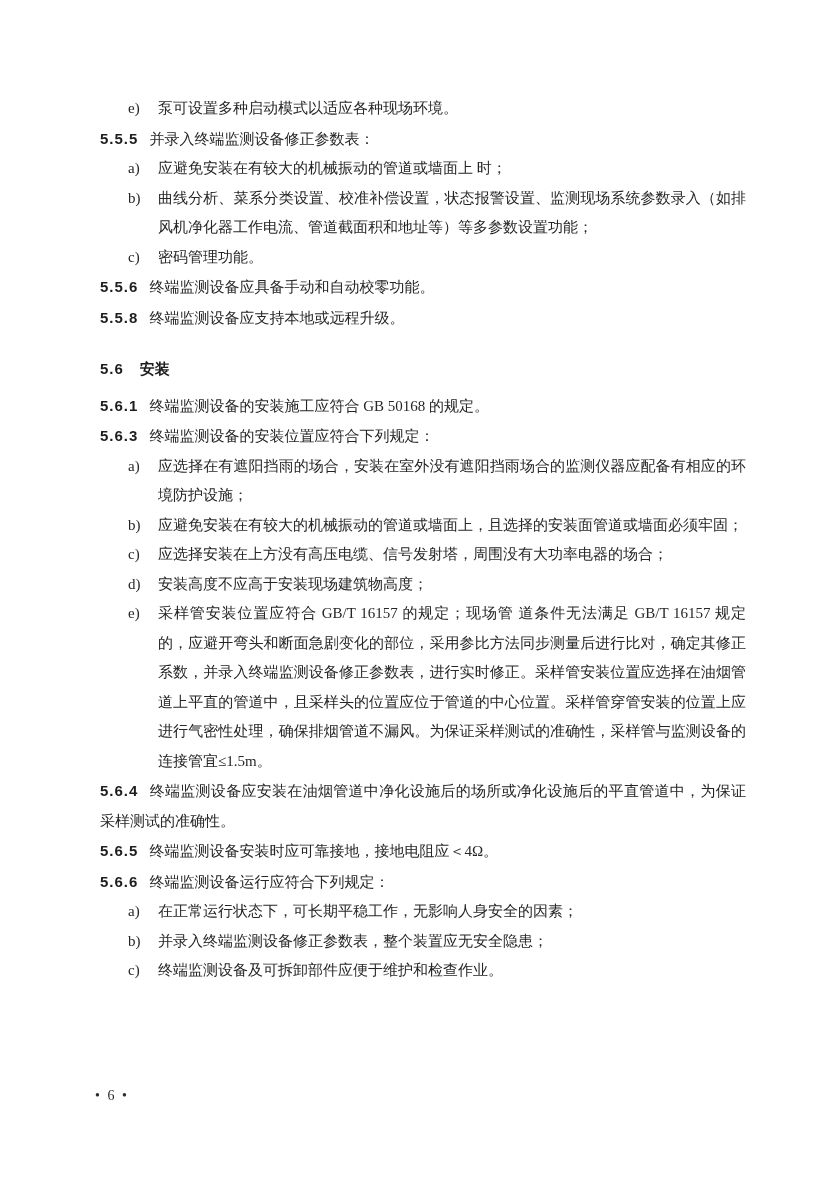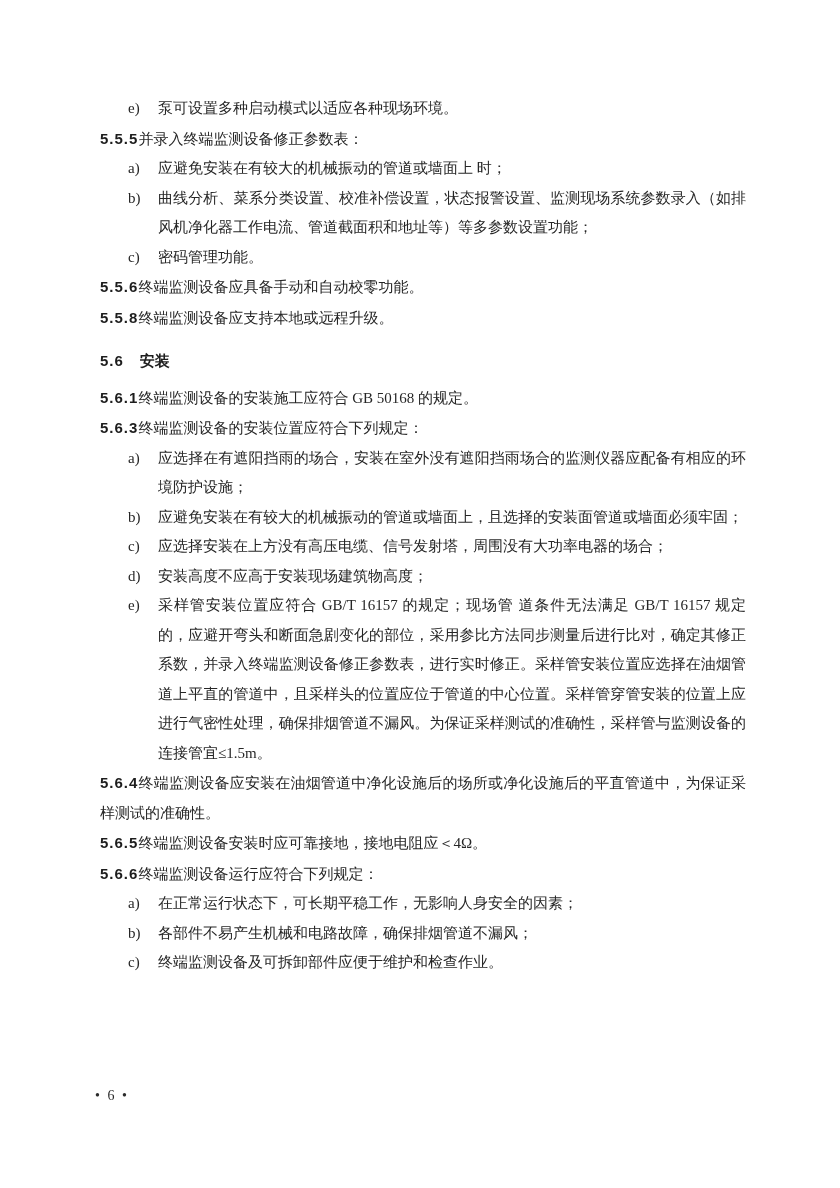--- a/index.html
+++ b/index.html
@@ -26,27 +26,28 @@
     line-height: 29.5px;
   }
   p { margin: 0; }
   .clause {
     text-align: justify;
   }
   .clause .num {
     font-family: "Liberation Sans", "DejaVu Sans", sans-serif;
     font-weight: bold;
     color: #1d1d1d;
+    margin-right: 11px;
     letter-spacing: 1px;
   }
   .heading {
     font-family: "Liberation Sans", "DejaVu Sans", sans-serif;
     font-weight: bold;
     color: #1d1d1d;
-    margin-top: 13px;
+    margin-top: 21px;
     margin-bottom: 7px;
   }
   .heading .num {
     margin-right: 16px;
     letter-spacing: 1px;
   }
   .li {
     position: relative;
     padding-left: 58px;
     text-align: justify;
@@ -82,17 +83,17 @@
       <p class="clause"><span class="num">5.6.3</span><span>终端监测设备的安装位置应符合下列规定：</span></p>
       <p class="li"><span class="label">a)</span><span>应选择在有遮阳挡雨的场合，安装在室外没有遮阳挡雨场合的监测仪器应配备有相应的环境防护设施；</span></p>
       <p class="li"><span class="label">b)</span><span>应避免安装在有较大的机械振动的管道或墙面上，且选择的安装面管道或墙面必须牢固；</span></p>
       <p class="li"><span class="label">c)</span><span>应选择安装在上方没有高压电缆、信号发射塔，周围没有大功率电器的场合；</span></p>
       <p class="li"><span class="label">d)</span><span>安装高度不应高于安装现场建筑物高度；</span></p>
       <p class="li"><span class="label">e)</span><span>采样管安装位置应符合 GB/T 16157 的规定；现场管 道条件无法满足 GB/T 16157 规定的，应避开弯头和断面急剧变化的部位，采用参比方法同步测量后进行比对，确定其修正系数，并录入终端监测设备修正参数表，进行实时修正。采样管安装位置应选择在油烟管道上平直的管道中，且采样头的位置应位于管道的中心位置。采样管穿管安装的位置上应进行气密性处理，确保排烟管道不漏风。为保证采样测试的准确性，采样管与监测设备的连接管宜≤1.5m。</span></p>
       <p class="clause"><span class="num">5.6.4</span><span>终端监测设备应安装在油烟管道中净化设施后的场所或净化设施后的平直管道中，为保证采样测试的准确性。</span></p>
       <p class="clause"><span class="num">5.6.5</span><span>终端监测设备安装时应可靠接地，接地电阻应＜4Ω。</span></p>
       <p class="clause"><span class="num">5.6.6</span><span>终端监测设备运行应符合下列规定：</span></p>
       <p class="li"><span class="label">a)</span><span>在正常运行状态下，可长期平稳工作，无影响人身安全的因素；</span></p>
-      <p class="li"><span class="label">b)</span><span>各部件不易产生机械和电路故障，确保排烟管道不漏风；</span></p>
+      <p class="li"><span class="label">b)</span><span>并录入终端监测设备修正参数表，整个装置应无安全隐患；</span></p>
       <p class="li"><span class="label">c)</span><span>终端监测设备及可拆卸部件应便于维护和检查作业。</span></p>
     </div>
   <div class="footer">• 6 •</div>
 </div>
 
 </body></html>

